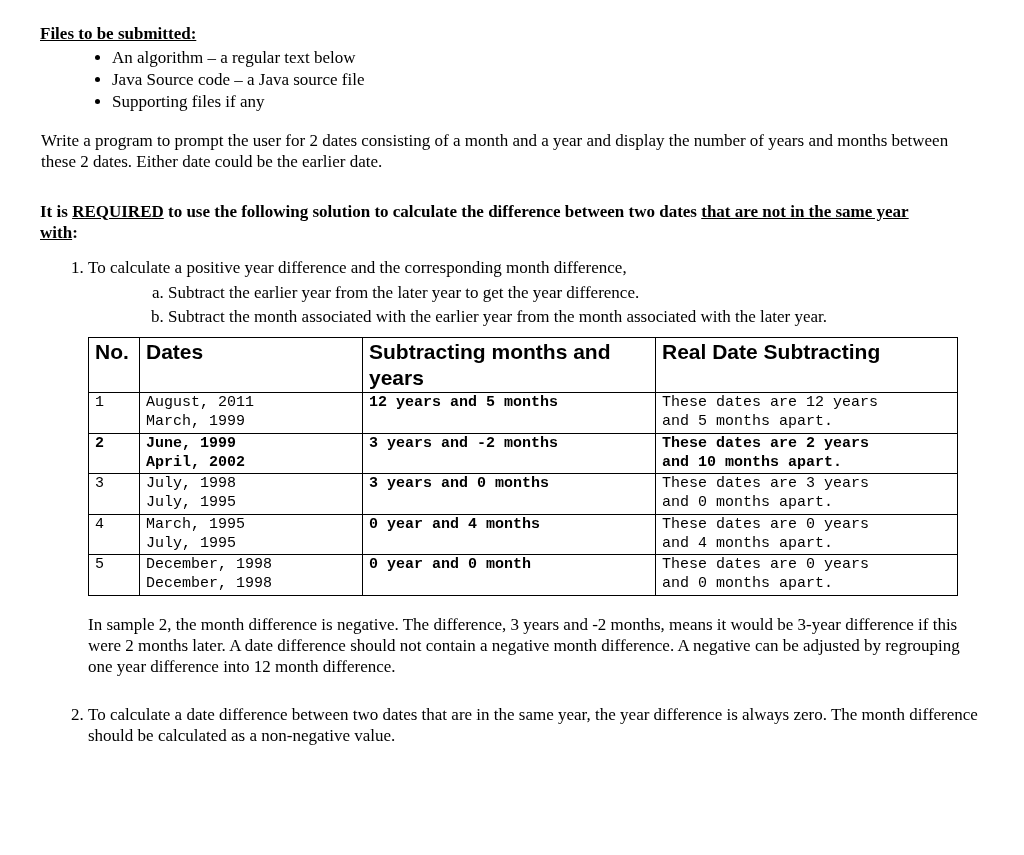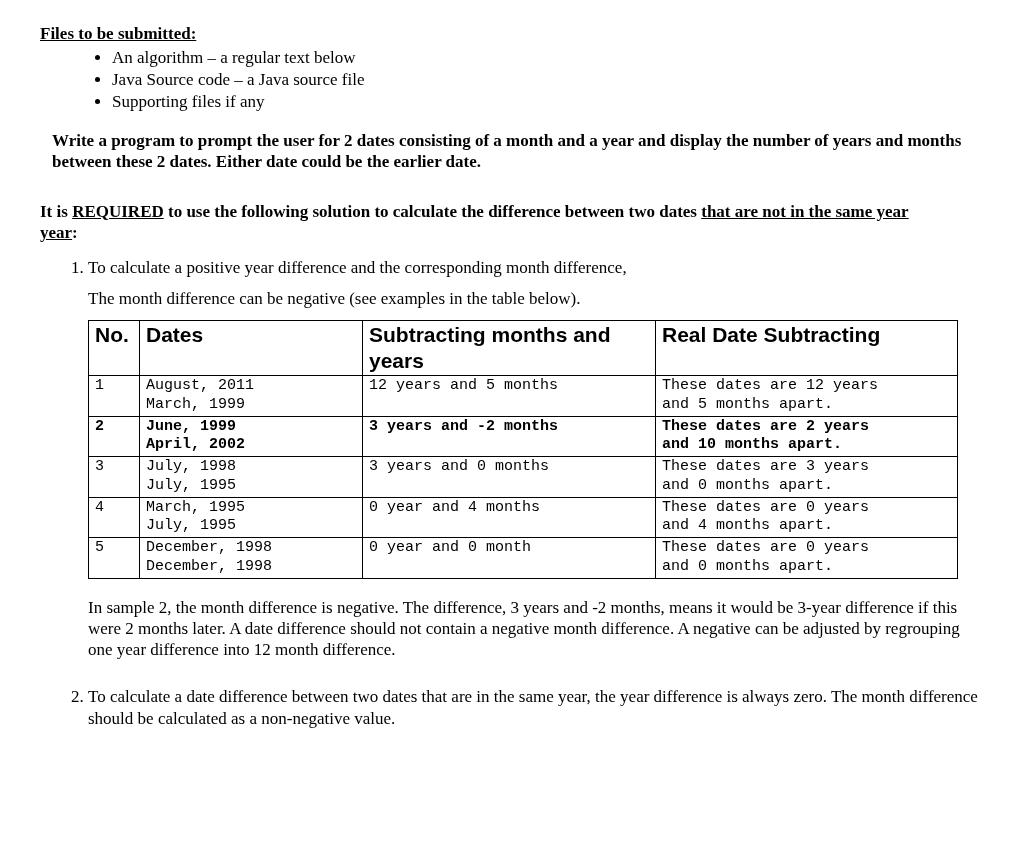--- a/index.html
+++ b/index.html
@@ -19,23 +19,22 @@
   }
   ul.files {
     margin: 4px 0 18px 0;
     padding-left: 72px;
   }
   ul.files li {
     margin: 2px 0;
     list-style-type: disc;
   }
   p.para {
-    margin: 14px 12px;
+    margin: 14px 1px;
     line-height: 1.25;
-    font-weight: bold;
   }
   .required-line {
     font-weight: bold;
     margin-top: 28px;
     margin-bottom: 14px;
     line-height: 1.25;
   }
   .required-line .u {
     text-decoration: underline;
   }
@@ -80,47 +79,51 @@
     font-size: 21px;
   }
   table.diff td.num {
     width: 38px;
   }
   table.diff td.dates {
     width: 210px;
   }
   table.diff td.sub {
     width: 280px;
+    font-weight: bold;
   }
   table.diff td.real {
   }
   .bold { font-weight: bold; }
 </style>
 </head>
 <body>
 
 <div class="section-heading">Files to be submitted:</div>
 <ul class="files">
   <li>An algorithm – a regular text below</li>
   <li>Java Source code – a Java source file</li>
   <li>Supporting files if any</li>
 </ul>
 
 <p class="para">Write a program to prompt the user for 2 dates consisting of a month and a year and display the number of years and months between these 2 dates. Either date could be the earlier date.</p>
 
 <p class="required-line">
-  <span>It is </span><span class="u">REQUIRED</span><span> to use the following solution to calculate the difference between two dates </span><span class="u">that are not in the same year</span><span class="u"><br></span><span class="u">year</span><span>:</span>
+  <span>It is </span><span class="u">REQUIRED</span><span> to use the following solution to calculate the difference between two dates </span><span class="u">that are not in the same year</span><span class="u"><br></span><span class="u">with</span><span>:</span>
 </p>
 
 <ol class="steps">
   <li>
     <span>To calculate a positive year difference and the corresponding month difference,</span>
+    <ol class="substeps">
+      <li>Subtract the earlier year from the later year to get the year difference.</li>
+      <li>Subtract the month associated with the earlier year from the month associated with the later year.</li>
+    </ol>
 
     <div class="indent-block" style="margin-left:0;">
-      <p>The month difference can be negative (see examples in the table below).</p>
 
       <table class="diff">
         <tbody>
             <tr>
           <th>No.</th>
           <th>Dates</th>
           <th>Subtracting months and years</th>
           <th>Real Date Subtracting</th>
         </tr>
         <tr>

